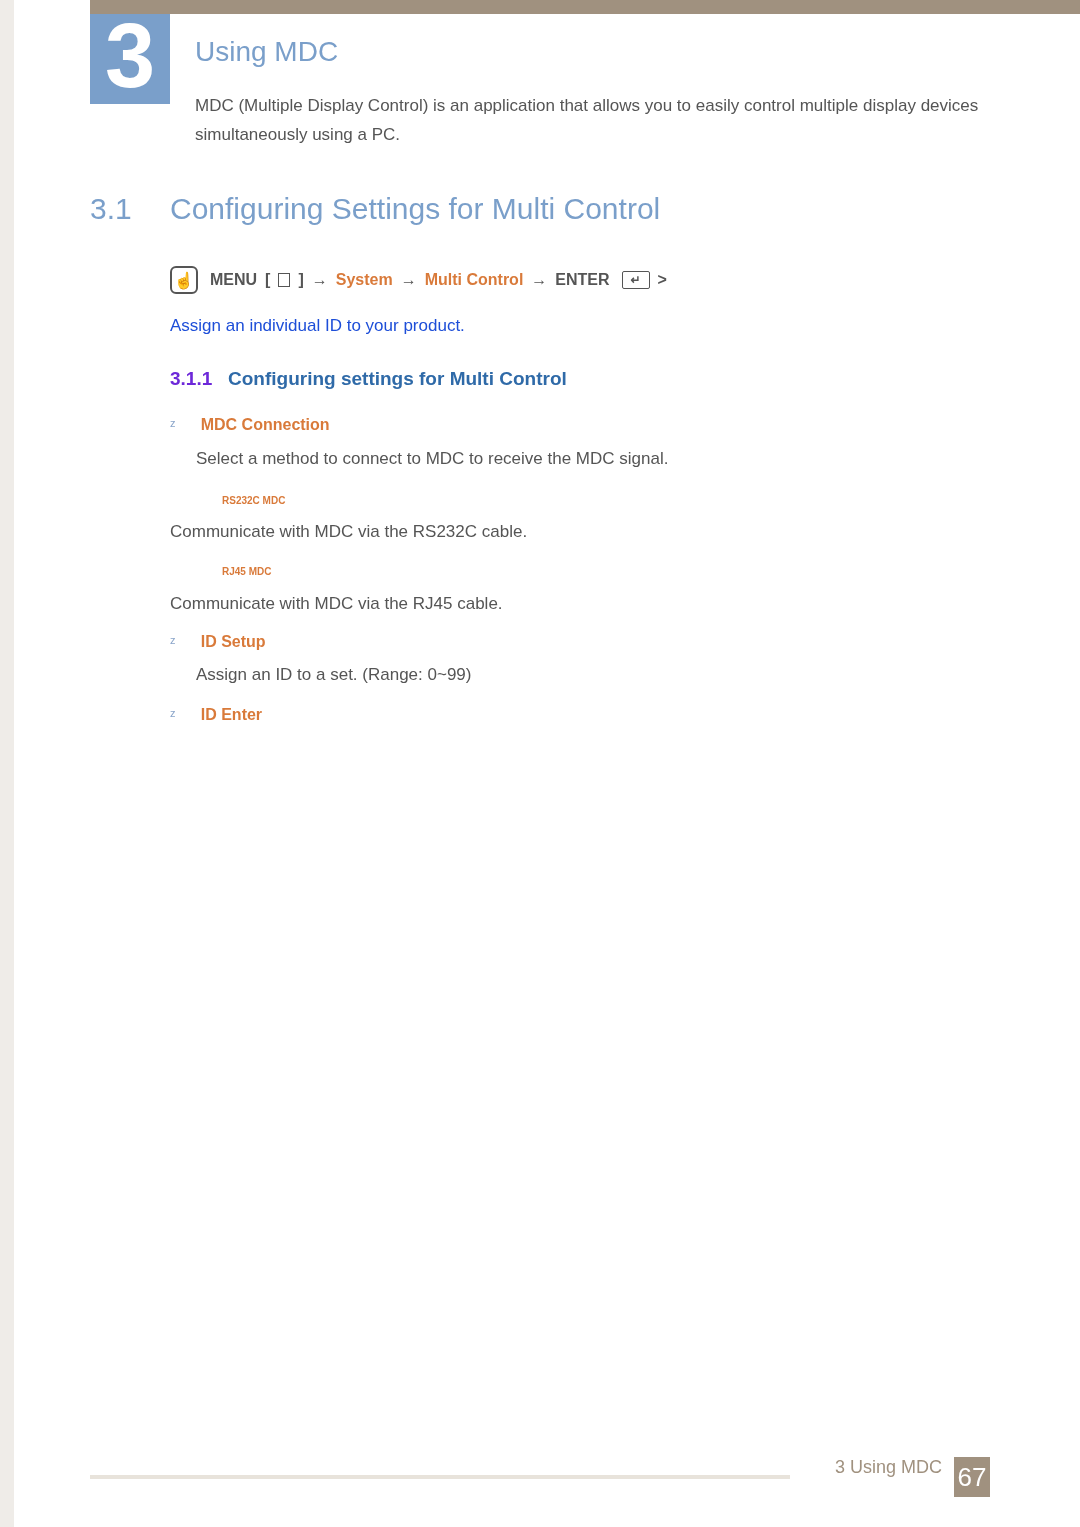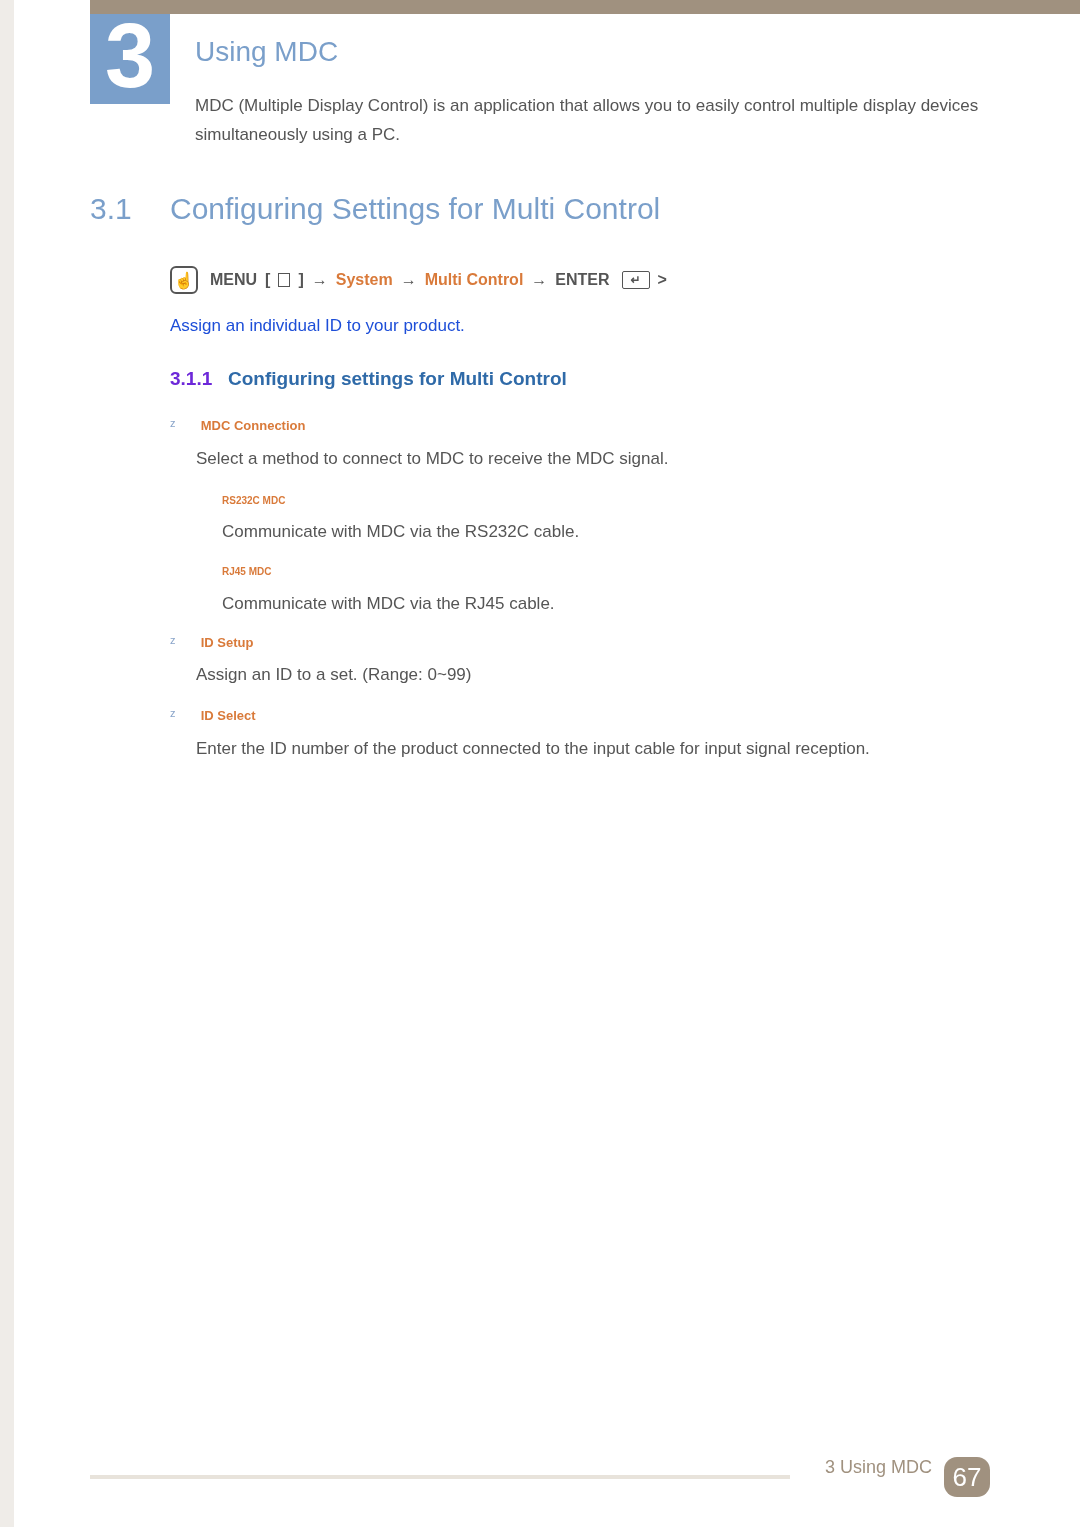--- a/index.html
+++ b/index.html
@@ -139,45 +139,44 @@
     color: #555;
   }
   .bullet-z {
     color: #89a4c9;
     font-size: 11px;
     display: inline-block;
     width: 26px;
     vertical-align: top;
     padding-top: 4px;
   }
-  .item-head { color: #d97a3a; font-weight: bold; font-size: 13px; }
+  .item-head { color: #d97a3a; font-weight: bold; font-size: 16px; }
   .item-body { margin-left: 26px; margin-top: 4px; margin-bottom: 10px; }
   .sub-item { margin-left: 52px; margin-top: 6px; margin-bottom: 4px; }
   .sub-head { color: #d97a3a; font-weight: bold; font-size: 10px;}
-  .sub-body { margin-left: 52px; margin-bottom: 8px; }
+  .sub-body { margin-bottom: 8px; }
   .footer {
     position: absolute;
     bottom: 30px; right: 90px;
     display: flex;
     gap: 12px;
   }
   .footer-text {
     color: #a0917f;
     font-size: 18px;
     font-weight: 500;
   }
   .page-num {
     background: #a0917f;
     color: #fff;
-    width: 46px; height: 40px;
+    width: 36px; height: 40px;
     display: flex;
     align-items: center;
     justify-content: center;
     font-size: 26px;
-    border-radius: 13px;
   }
   .footer-bar{
     position:absolute;
     bottom: 48px;
     left: 90px;
     right: 290px;
     height: 4px;
     background: #e8e3db;
   }
 </style>
@@ -230,22 +229,21 @@
   </div>
 
   <div style="margin-top:6px;">
     <span class="bullet-z">z</span>
     <span class="item-head">ID Setup</span>
     <div class="item-body">Assign an ID to a set. (Range: 0~99)</div>
   </div>
 
   <div style="margin-top:6px;">
     <span class="bullet-z">z</span>
-    <span class="item-head">ID Select</span>
-    <div class="item-body">Enter the ID number of the product connected to the input cable for input signal reception.</div>
+    <span class="item-head">ID Enter</span>
   </div>
 
 </div>
 
 <div class="footer-bar"></div>
 <div class="footer">
   <span class="footer-text">3 Using MDC</span>
   <span class="page-num">67</span>
 </div>
 

